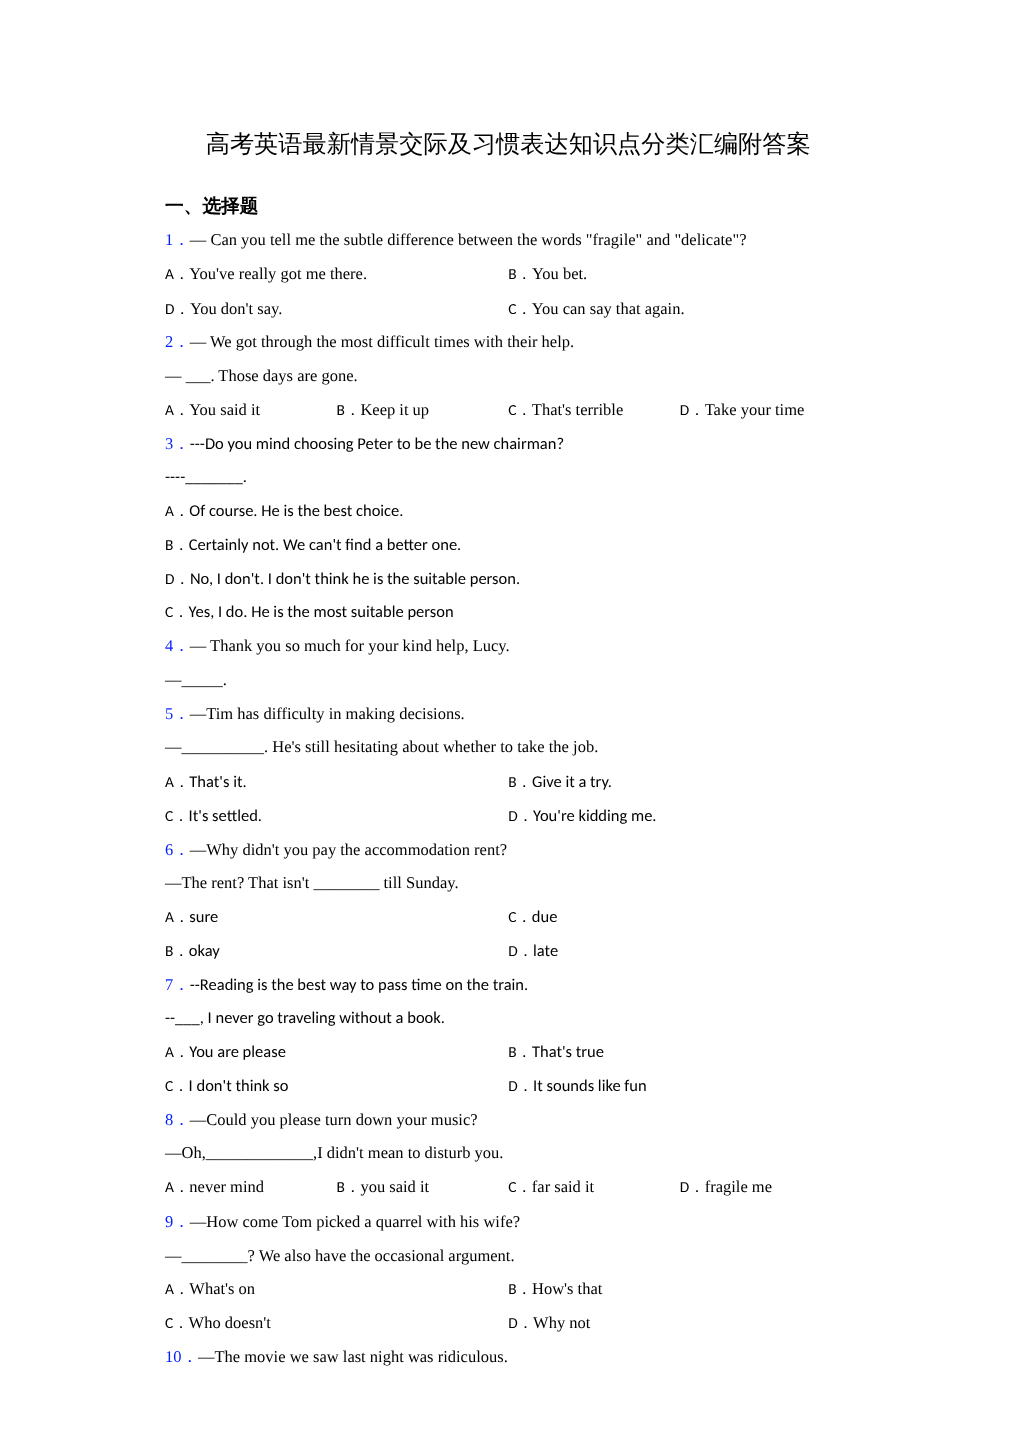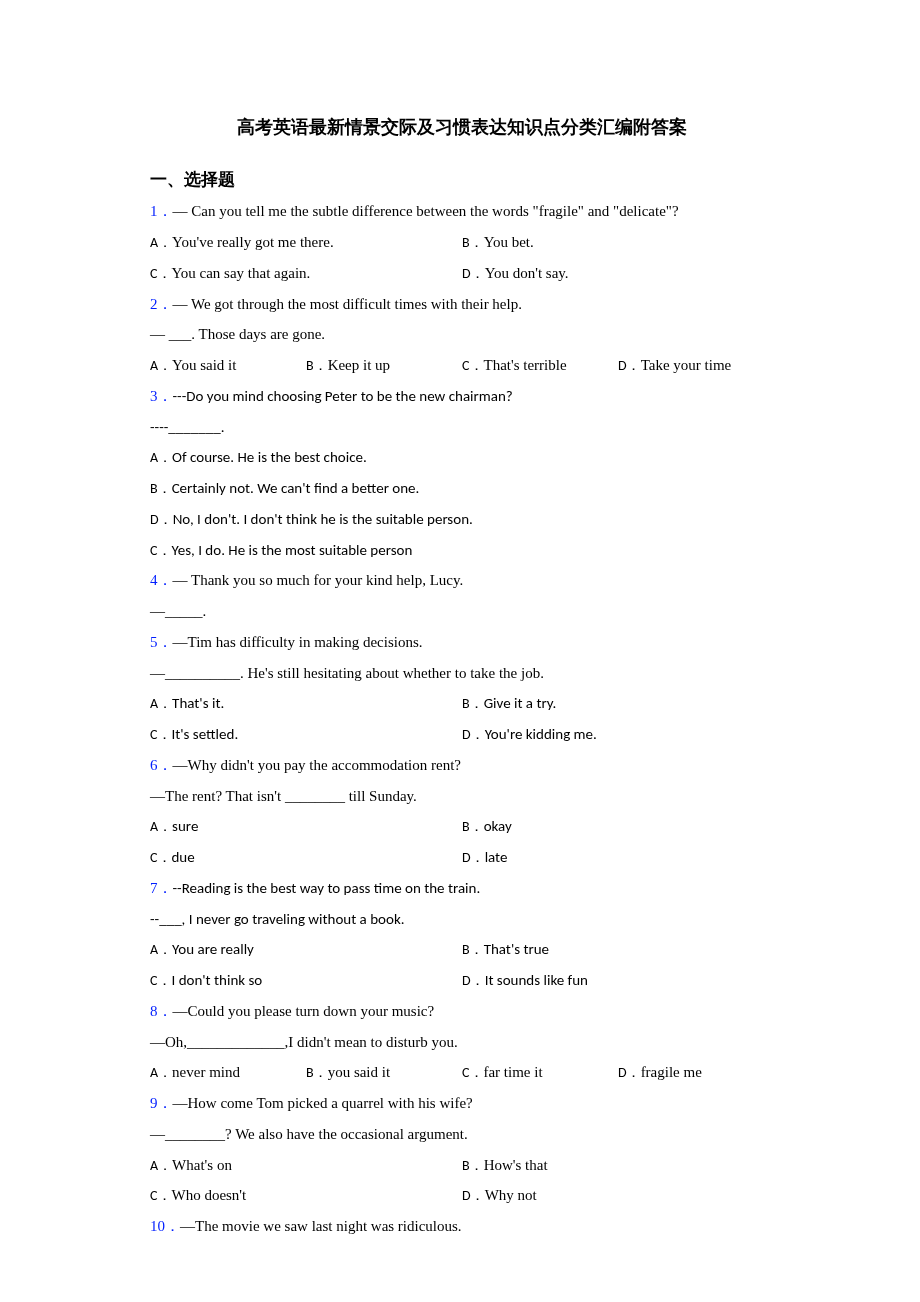--- a/index.html
+++ b/index.html
@@ -14,22 +14,22 @@
     }
     .page {
       width: 920px;
       min-height: 1302px;
       padding: 110px 146px 80px 150px;
       box-sizing: border-box;
       position: relative;
     }
     .title {
       text-align: center;
-      font-weight: bold;
-      font-size: 18px;
+      font-weight: normal;
+      font-size: 22px;
       font-family: SimSun, serif;
       margin-bottom: 20px;
     }
     .section-header {
       font-weight: bold;
       font-size: 17px;
       font-family: SimSun, serif;
       margin-top: 6px;
       margin-bottom: 0;
     }
@@ -71,22 +71,22 @@
 <body>
 
 <div class="page">
   <div class="title">高考英语最新情景交际及习惯表达知识点分类汇编附答案</div>
   <div class="section-header">一、选择题</div>
   <div id="questions-container">
       <div class="qline"><span class="qnum">1．</span><span class="qtext">— Can you tell me the subtle difference between the words "fragile" and "delicate"?</span></div>
       <div class="options-row">
         <div class="opt-2"><span class="opt-label">A．</span><span class="opt-text">You've really got me there.</span></div>
         <div class="opt-2"><span class="opt-label">B．</span><span class="opt-text">You bet.</span></div>
+        <div class="opt-2"><span class="opt-label">D．</span><span class="opt-text">You don't say.</span></div>
         <div class="opt-2"><span class="opt-label">C．</span><span class="opt-text">You can say that again.</span></div>
-        <div class="opt-2"><span class="opt-label">D．</span><span class="opt-text">You don't say.</span></div>
       </div>
       <div class="qline"><span class="qnum">2．</span><span class="qtext">— We got through the most difficult times with their help.</span></div>
       <div class="qline"><span class="qtext">—  ___. Those days are gone.</span></div>
       <div class="options-row">
         <div class="opt-4"><span class="opt-label">A．</span><span class="opt-text">You said it</span></div>
         <div class="opt-4"><span class="opt-label">B．</span><span class="opt-text">Keep it up</span></div>
         <div class="opt-4"><span class="opt-label">C．</span><span class="opt-text">That's terrible</span></div>
         <div class="opt-4"><span class="opt-label">D．</span><span class="opt-text">Take your time</span></div>
       </div>
       <div class="qline"><span class="qnum">3．</span><span class="qtext-calibri">---Do you mind choosing Peter to be the new chairman?</span></div>
@@ -104,38 +104,38 @@
       <div class="options-row">
         <div class="opt-2"><span class="opt-label">A．</span><span class="opt-text-calibri">That's it.</span></div>
         <div class="opt-2"><span class="opt-label">B．</span><span class="opt-text-calibri">Give it a try.</span></div>
         <div class="opt-2"><span class="opt-label">C．</span><span class="opt-text-calibri">It's settled.</span></div>
         <div class="opt-2"><span class="opt-label">D．</span><span class="opt-text-calibri">You're kidding me.</span></div>
       </div>
       <div class="qline"><span class="qnum">6．</span><span class="qtext">—Why didn't you pay the accommodation rent?</span></div>
       <div class="qline"><span class="qtext">—The rent? That isn't ________ till Sunday.</span></div>
       <div class="options-row">
         <div class="opt-2"><span class="opt-label">A．</span><span class="opt-text-calibri">sure</span></div>
+        <div class="opt-2"><span class="opt-label">C．</span><span class="opt-text-calibri">due</span></div>
         <div class="opt-2"><span class="opt-label">B．</span><span class="opt-text-calibri">okay</span></div>
-        <div class="opt-2"><span class="opt-label">C．</span><span class="opt-text-calibri">due</span></div>
         <div class="opt-2"><span class="opt-label">D．</span><span class="opt-text-calibri">late</span></div>
       </div>
       <div class="qline"><span class="qnum">7．</span><span class="qtext-calibri">--Reading is the best way to pass time on the train.</span></div>
       <div class="qline"><span class="qtext-calibri">--___, I never go traveling without a book.</span></div>
       <div class="options-row">
-        <div class="opt-2"><span class="opt-label">A．</span><span class="opt-text-calibri">You are really</span></div>
+        <div class="opt-2"><span class="opt-label">A．</span><span class="opt-text-calibri">You are please</span></div>
         <div class="opt-2"><span class="opt-label">B．</span><span class="opt-text-calibri">That's true</span></div>
         <div class="opt-2"><span class="opt-label">C．</span><span class="opt-text-calibri">I don't think so</span></div>
         <div class="opt-2"><span class="opt-label">D．</span><span class="opt-text-calibri">It sounds like fun</span></div>
       </div>
       <div class="qline"><span class="qnum">8．</span><span class="qtext">—Could you please turn down your music?</span></div>
       <div class="qline"><span class="qtext">—Oh,_____________,I didn't mean to disturb you.</span></div>
       <div class="options-row">
         <div class="opt-4"><span class="opt-label">A．</span><span class="opt-text">never mind</span></div>
         <div class="opt-4"><span class="opt-label">B．</span><span class="opt-text">you said it</span></div>
-        <div class="opt-4"><span class="opt-label">C．</span><span class="opt-text">far time it</span></div>
+        <div class="opt-4"><span class="opt-label">C．</span><span class="opt-text">far said it</span></div>
         <div class="opt-4"><span class="opt-label">D．</span><span class="opt-text">fragile me</span></div>
       </div>
       <div class="qline"><span class="qnum">9．</span><span class="qtext">—How come Tom picked a quarrel with his wife?</span></div>
       <div class="qline"><span class="qtext">—________? We also have the occasional argument.</span></div>
       <div class="options-row">
         <div class="opt-2"><span class="opt-label">A．</span><span class="opt-text">What's on</span></div>
         <div class="opt-2"><span class="opt-label">B．</span><span class="opt-text">How's that</span></div>
         <div class="opt-2"><span class="opt-label">C．</span><span class="opt-text">Who doesn't</span></div>
         <div class="opt-2"><span class="opt-label">D．</span><span class="opt-text">Why not</span></div>
       </div>

